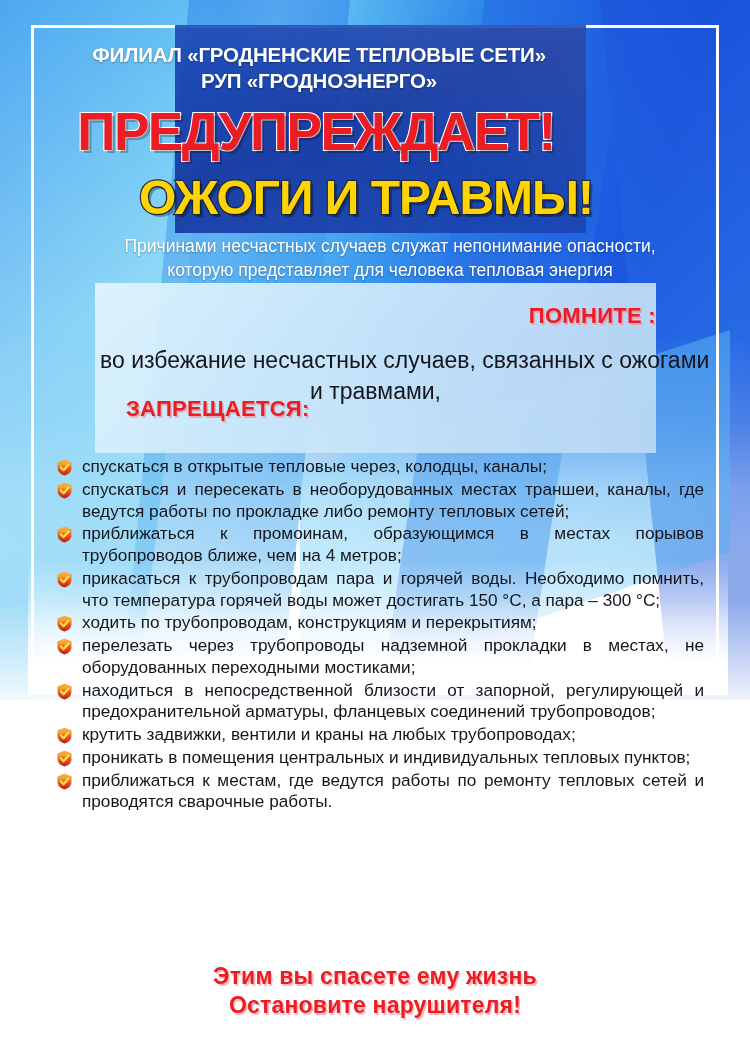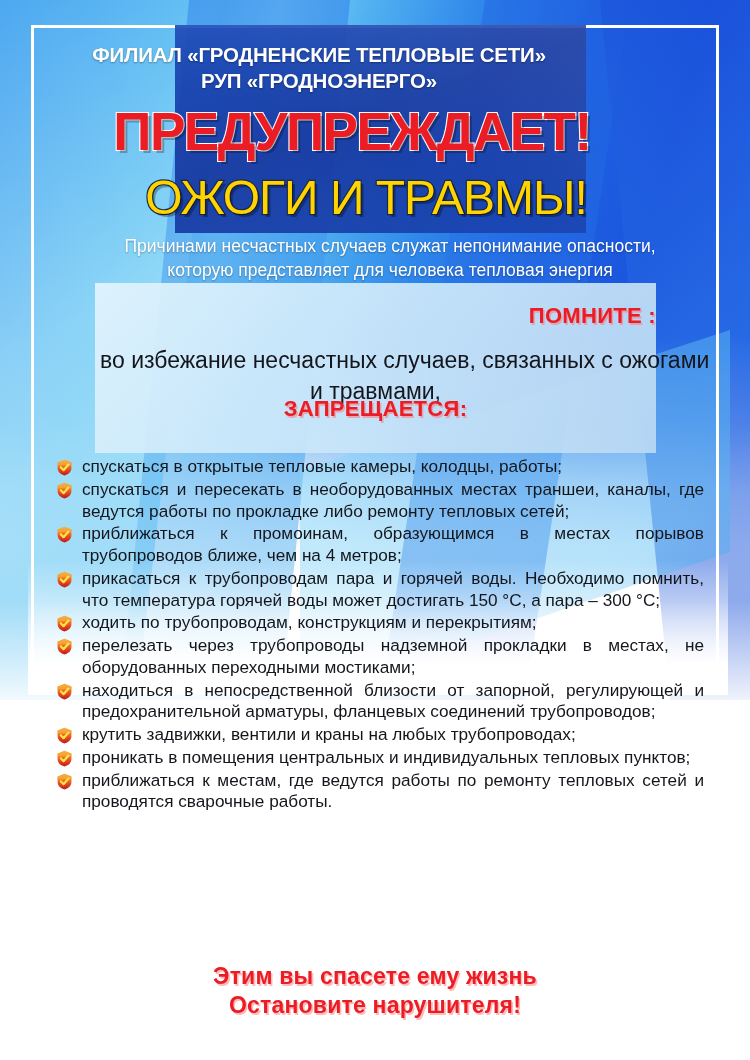--- a/index.html
+++ b/index.html
@@ -115,26 +115,25 @@
   .warn{
     position:absolute;left:0;top:105px;width:632px;
     text-align:center;
     font-size:53px;font-weight:700;line-height:1;
     color:#ec1c24;
     letter-spacing:-1.5px;
     -webkit-text-stroke:2.2px #ffffff;
     paint-order:stroke fill;
     text-shadow:3px 3px 0 rgba(0,0,0,.25);
     white-space:nowrap;
-    padding-left:36px;
   }
   .burns{
     position:absolute;left:0;top:174px;width:732px;
     text-align:center;
-    font-size:48px;font-weight:400;line-height:1;
+    font-size:48px;font-weight:700;line-height:1;
     color:#ffd400;
     letter-spacing:-1px;
     -webkit-text-stroke:2.4px #1b2a4a;
     paint-order:stroke fill;
     text-shadow:3px 3px 0 rgba(0,0,0,.30);
     white-space:nowrap;
   }
 
   .cause{
     position:absolute;left:32px;top:234px;width:686px;
@@ -158,23 +157,24 @@
     text-shadow:1.5px 1.5px 0 rgba(255,120,120,.55);
   }
   .rb-body{
     position:absolute;left:100px;top:345px;width:551px;
     text-align:center;color:#14161c;
     font-size:23px;font-weight:400;line-height:1.35;
   }
   .rb-body div{white-space:nowrap;}
   .rb-forbid{
     position:absolute;left:95px;top:396px;width:561px;
-    text-align:center;color:#ec1c24;
+    color:#ec1c24;
     font-size:22px;font-weight:700;letter-spacing:.3px;
     text-shadow:1.5px 1.5px 0 rgba(255,120,120,.55);
+    padding-left:31px;
   }
 
   
   .rules{
     position:absolute;left:56px;top:456px;width:648px;
   }
   .rule{
     position:relative;
     padding-left:26px;
     color:#14161c;
@@ -246,21 +246,21 @@
             <defs>
               <linearGradient id="bg1" x1="0" y1="0" x2="0" y2="1">
                 <stop offset="0" stop-color="#f7a93b"></stop>
                 <stop offset="0.45" stop-color="#ee6a20"></stop>
                 <stop offset="1" stop-color="#c3161c"></stop>
               </linearGradient>
             </defs>
             <path d="M16 1.5 L29 6.5 L29 17 C29 25 22.5 29.5 16 31 C9.5 29.5 3 25 3 17 L3 6.5 Z" fill="url(#bg1)"></path>
             <path d="M16 1.5 L29 6.5 L29 12 L3 12 L3 6.5 Z" fill="#f6b43f" opacity="0.65"></path>
             <path d="M9 15.5 L14.2 21 L23.5 10.5" fill="none" stroke="#ffe14a" stroke-width="4.2" stroke-linecap="round" stroke-linejoin="round"></path>
-          </svg></span><span>спускаться в открытые тепловые камеры, колодцы, работы;</span></div>
+          </svg></span><span>спускаться в открытые тепловые через, колодцы, каналы;</span></div>
       <div class="rule"><span class="bullet-icon"><svg viewBox="0 0 32 32" width="17" height="17" xmlns="http://www.w3.org/2000/svg">
             <defs>
               <linearGradient id="bg1" x1="0" y1="0" x2="0" y2="1">
                 <stop offset="0" stop-color="#f7a93b"></stop>
                 <stop offset="0.45" stop-color="#ee6a20"></stop>
                 <stop offset="1" stop-color="#c3161c"></stop>
               </linearGradient>
             </defs>
             <path d="M16 1.5 L29 6.5 L29 17 C29 25 22.5 29.5 16 31 C9.5 29.5 3 25 3 17 L3 6.5 Z" fill="url(#bg1)"></path>
             <path d="M16 1.5 L29 6.5 L29 12 L3 12 L3 6.5 Z" fill="#f6b43f" opacity="0.65"></path>

